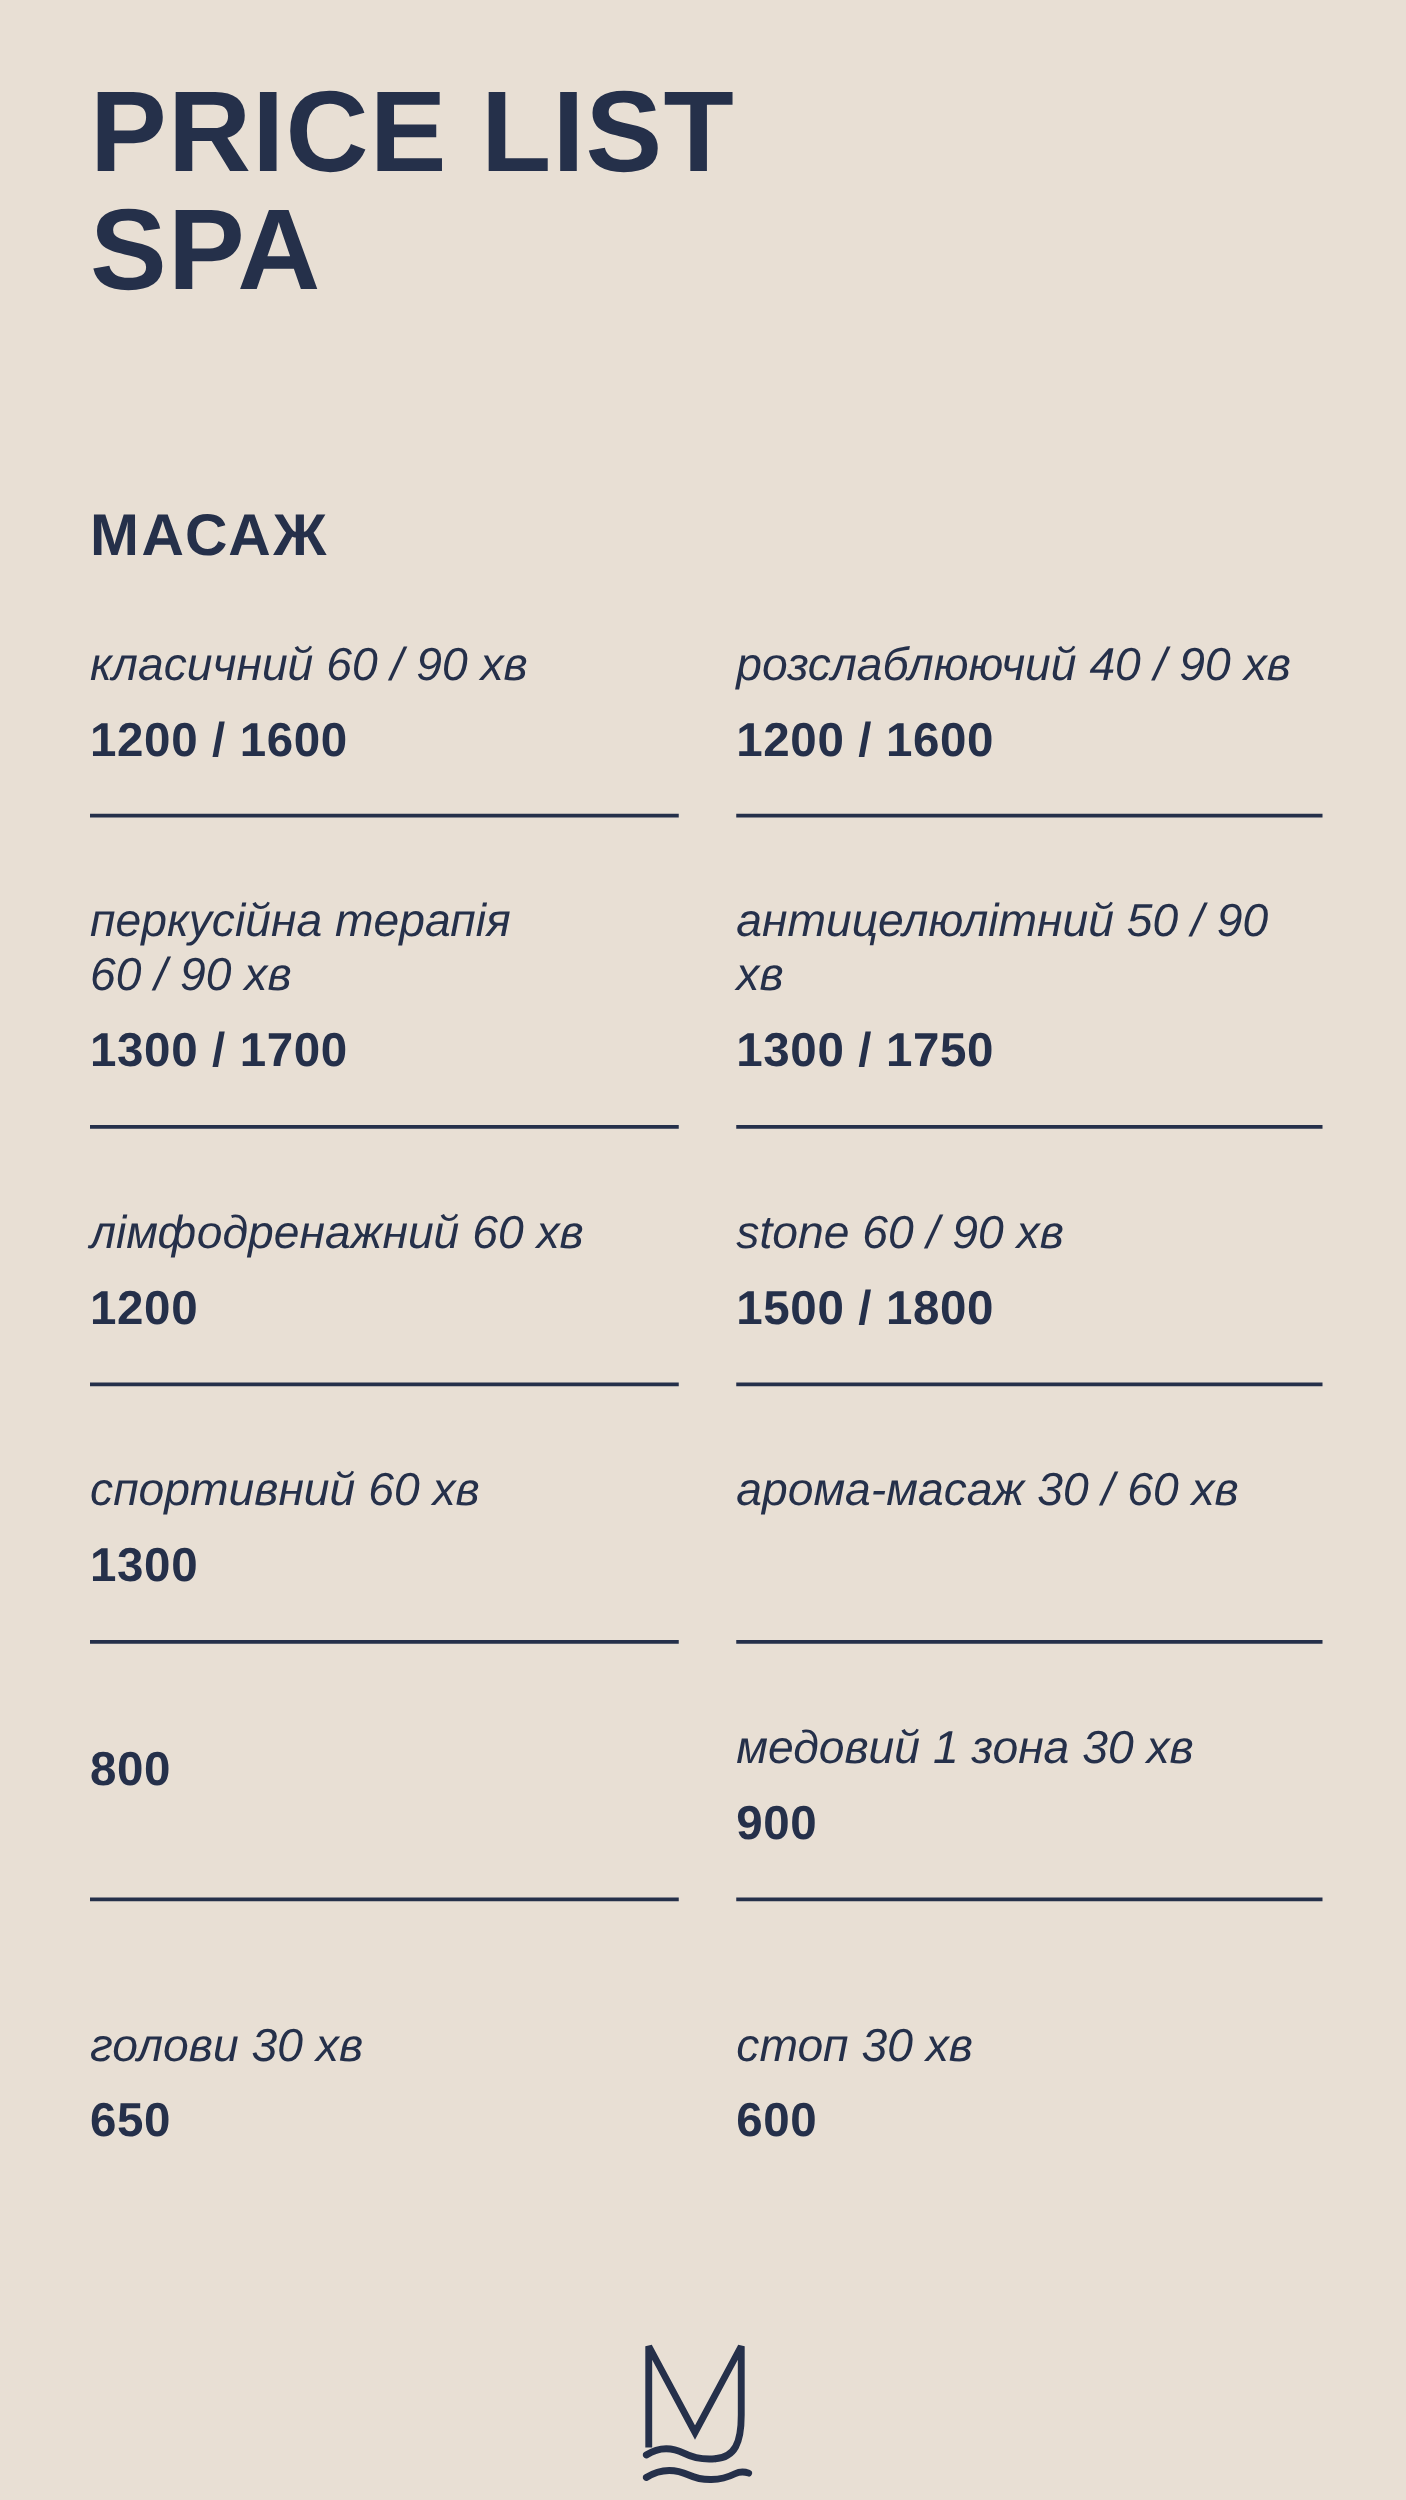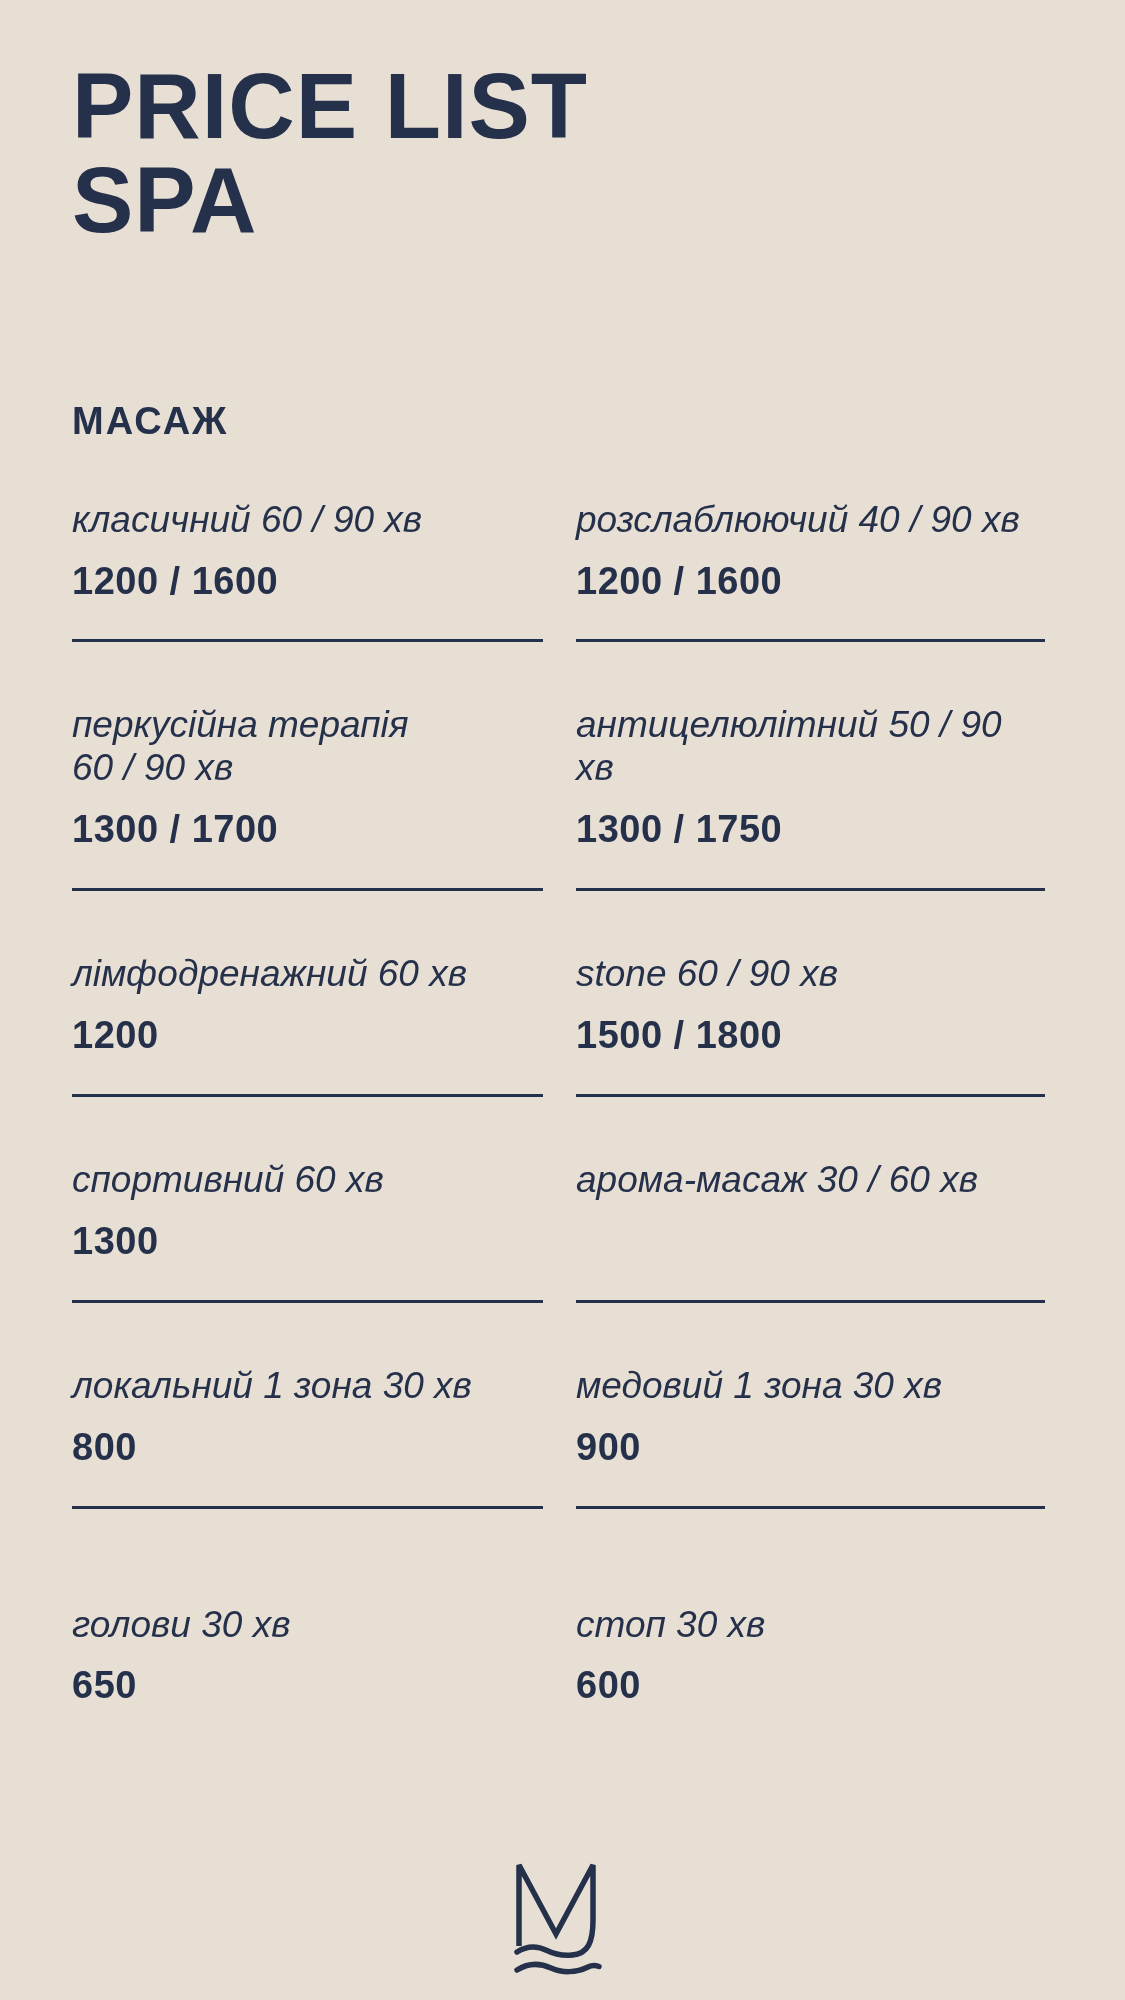--- a/index.html
+++ b/index.html
@@ -22,30 +22,30 @@
   .title {
     font-size: 92px;
     font-weight: 700;
     line-height: 1.02;
     letter-spacing: 1px;
     color: var(--navy);
   }
   .title span { display: block; }
   .section-label {
     margin-top: 152px;
-    font-size: 38px;
+    font-size: 47px;
     font-weight: 700;
     letter-spacing: 2px;
     color: var(--navy);
   }
   .grid {
     margin-top: 56px;
     display: grid;
     grid-template-columns: 471px 469px;
-    column-gap: 33px;
+    column-gap: 46px;
   }
   .item {
     display: flex;
     flex-direction: column;
     justify-content: space-between;
     padding-top: 62px;
     padding-bottom: 38px;
     border-bottom: 3px solid var(--navy);
   }
   .item:nth-child(-n+2) { padding-top: 0; }
@@ -116,21 +116,20 @@
 
     <div class="item">
       <div class="item-name">спортивний 60 хв</div>
       <div class="item-price">1300</div>
     </div>
     <div class="item">
       <div class="item-name">арома-масаж 30 / 60 хв</div>
     </div>
 
     <div class="item">
-      <div class="item-name">локальний 1 зона 30 хв</div>
       <div class="item-price">800</div>
     </div>
     <div class="item">
       <div class="item-name">медовий 1 зона 30 хв</div>
       <div class="item-price">900</div>
     </div>
 
     <div class="item">
       <div class="item-name">голови 30 хв</div>
       <div class="item-price">650</div>

